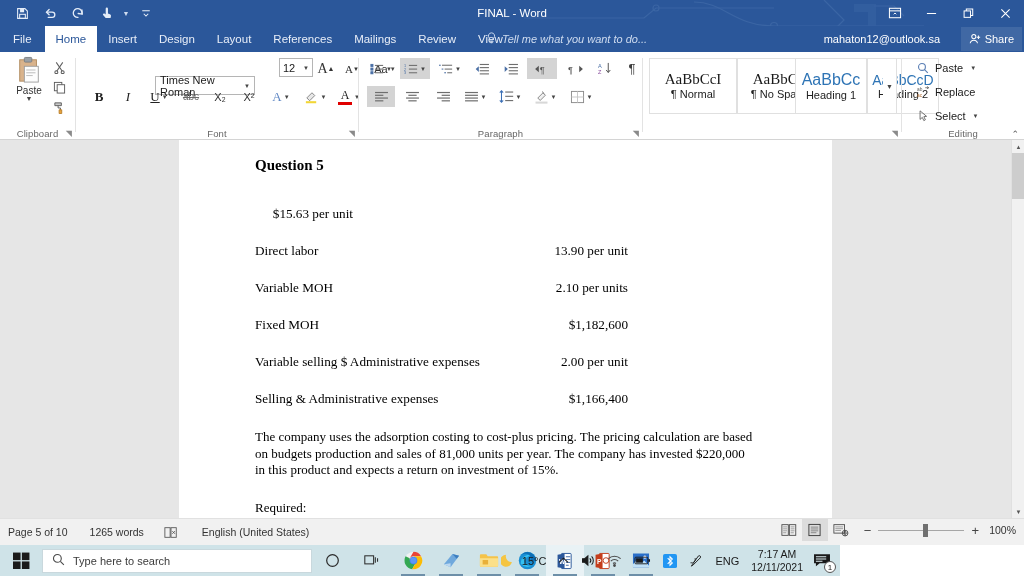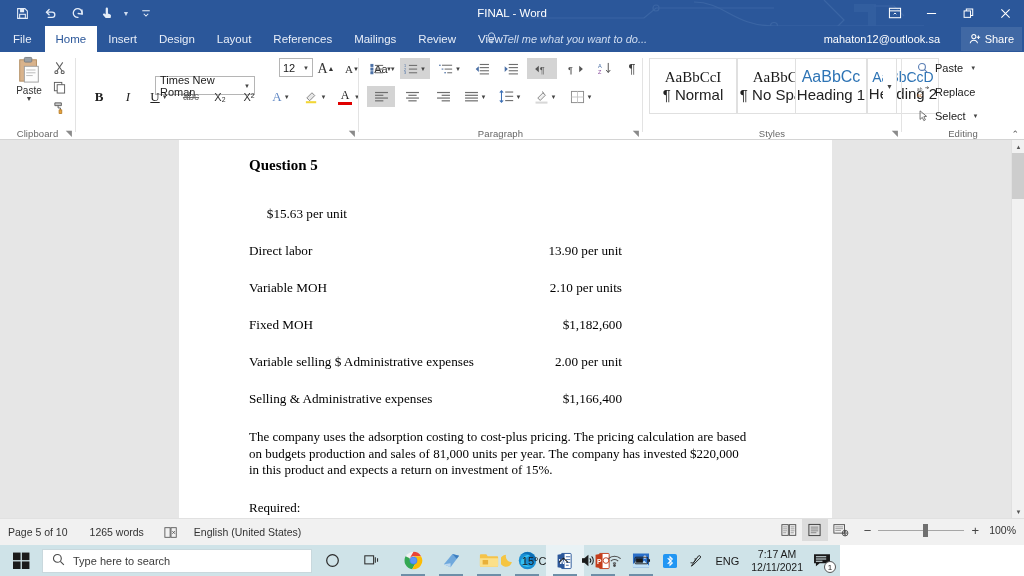--- a/index.html
+++ b/index.html
@@ -103,39 +103,39 @@
 
   
   .stylebox {
     position: absolute; top: 6px; height: 56px; width: 88px;
     border: 1px solid #e0e0e0; background: #fff;
     display: flex; flex-direction: column; align-items: center; justify-content: center; gap: 1px;
   }
   .stylebox .samp { font-family: "Liberation Serif", serif; font-size: 15px; color: #1a1a1a; line-height: 1; }
   .stylebox .samp.h1 { color: #2e74b5; font-family: "Liberation Sans", sans-serif; font-size: 16px; font-weight: 300;}
   .stylebox .samp.h2 { color: #2e74b5; font-family: "Liberation Sans", sans-serif; font-size: 14px; font-weight: 300;}
-  .stylebox .nm { font-size: 15px; color: #222; white-space: nowrap; }
+  .stylebox .nm { font-size: 11px; color: #222; white-space: nowrap; }
   .style-more { position: absolute; top: 6px; height: 56px; width: 14px; border: 1px solid #e0e0e0; border-left: none;
                 background: #fff; display: flex; align-items: center; justify-content: center; font-size: 7px; color:#444;}
 
   
   .ed-item { position: absolute; display: flex; align-items: center; gap: 5px; font-size: 11px; color: #1a1a1a; height: 19px; }
   .ed-item .gl { width: 14px; display: flex; align-items: center; justify-content: center; }
   .ribbon-collapse { position: absolute; right: 5px; bottom: 1px; font-size: 9px; color: #555; }
 
   
   .docarea {
     position: absolute; top: 140px; left: 0; width: 1024px; height: 378px;
     background: #e6e6e6; overflow: hidden;
   }
   .page {
     position: absolute; left: 179px; top: 0px; width: 653px; height: 378px;
     background: #ffffff;
   }
-  .doc-body { position: absolute; left: 70px; top: 8px; width: 520px; }
+  .doc-body { position: absolute; left: 76px; top: 8px; width: 520px; }
   .q-title {
     font-family: "Liberation Serif", serif; font-weight: bold; font-size: 15px; color: #000;
     margin-top: 9px;
   }
   .cost-row {
     display: flex; font-family: "Liberation Serif", serif; font-size: 13.2px; color: #000;
     margin-top: 21px;
   }
   .cost-row .nm { width: 275px; }
   .cost-row .vl { width: 98px; text-align: right; }
@@ -421,20 +421,21 @@
         <span class="caret">▼</span>
       </div>
       <div class="ic-btn" style="left:258px; top:34px; width:30px;">
         <div style="display:flex;flex-direction:column;align-items:center;">
           <span style="font-family:'Liberation Serif',serif;font-size:12px;color:#222;line-height:1;">A</span>
           <div style="width:14px;height:3px;background:#e00000;margin-top:1px;"></div>
         </div>
         <span class="caret">▼</span>
       </div>
 
+      <div class="grp-label">Font</div>
       <div class="grp-dlg">◥</div>
     </div>
     <div class="grp-div" style="left:358px;"></div>
 
     <div class="grp" style="left:359px; width:283px;">
 
       <div class="ic-btn" style="left:8px; top:6px; width:28px;">
         <svg width="14" height="12" viewBox="0 0 16 13" stroke="#4a6fa5" fill="#4a6fa5">
           <rect x="1" y="1.2" width="2.4" height="2.4"></rect>
             <rect x="1" y="5.4" width="2.4" height="2.4"></rect>
@@ -582,21 +583,20 @@
       </div>
       <div class="stylebox" style="left:132px; left:152px; width:72px;">
         <span class="samp h1">AaBbCc</span>
         <span class="nm">Heading 1</span>
       </div>
       <div class="stylebox" style="left:224px; width:72px;">
         <span class="samp h2">AaBbCcD</span>
         <span class="nm">Heading 2</span>
       </div>
       <div class="style-more" style="left:240px; left:240px;">▼</div>
-      <div class="grp-label">Styles</div>
       <div class="grp-dlg">◥</div>
     </div>
     <div class="grp-div" style="left:901px;"></div>
 
     <div class="grp" style="left:902px; width:122px;">
       <div class="ed-item" style="left:14px; top:6px;">
         <span class="gl">
           <svg width="12" height="12" viewBox="0 0 14 14" fill="none" stroke="#5b7fb5" stroke-width="1.3">
             <circle cx="5.8" cy="5.8" r="4"></circle>
               <path d="M8.8 8.8 L12.6 12.6"></path>
@@ -674,21 +674,21 @@
   <div class="statusbar">
     <div class="sb-item" style="margin-left:8px;">Page 5 of 10</div>
     <div class="sb-item" style="margin-left:22px;">1265 words</div>
     <div class="sb-item" style="margin-left:20px;">
       <svg width="14" height="13" viewBox="0 0 16 14" fill="none" stroke="#555" stroke-width="1">
         <rect x="1" y="1.5" width="6" height="11"></rect>
         <rect x="8" y="1.5" width="6" height="11"></rect>
         <path d="M9.6 5.5 L12.4 8.4 M12.4 5.5 L9.6 8.4" stroke="#555" stroke-width="1.1"></path>
       </svg>
     </div>
-    <div class="sb-item" style="margin-left:16px;">English (United States)</div>
+    <div class="sb-item" style="margin-left:24px;">English (United States)</div>
 
     <div class="sb-right">
       <div class="viewbtn">
         <svg width="16" height="14" viewBox="0 0 18 15" fill="none" stroke="#4a4a4a" stroke-width="1">
           <rect x="1" y="1.5" width="7.2" height="12"></rect>
             <rect x="9.4" y="1.5" width="7.2" height="12"></rect>
           <path d="M2.4 4 H6.8 M2.4 6.2 H6.8 M2.4 8.4 H6.8 M2.4 10.6 H6" stroke="#8a8a8a" stroke-width=".9"></path>
           <path d="M10.8 4 H15.2 M10.8 6.2 H15.2 M10.8 8.4 H15.2 M10.8 10.6 H14.4" stroke="#8a8a8a" stroke-width=".9"></path>
         </svg>
       </div>

